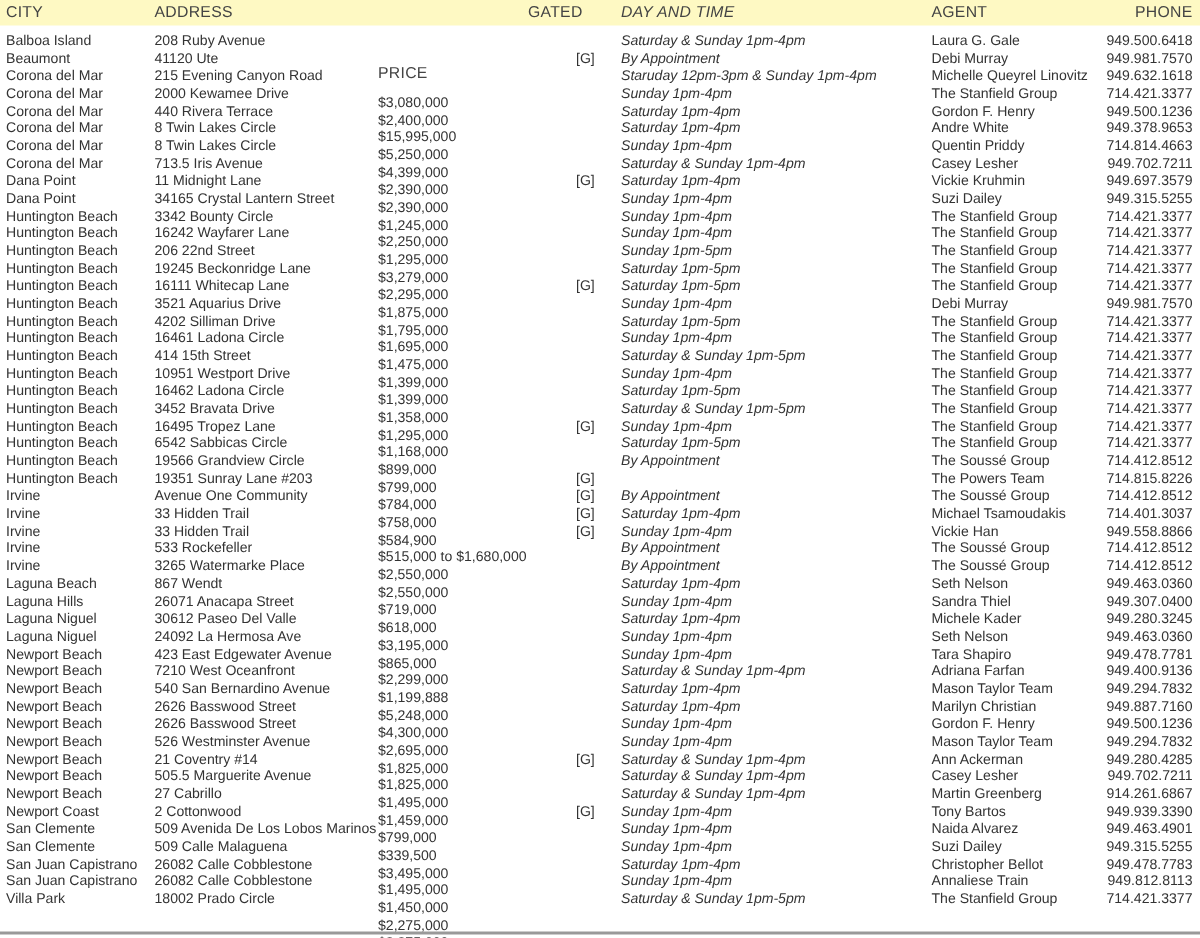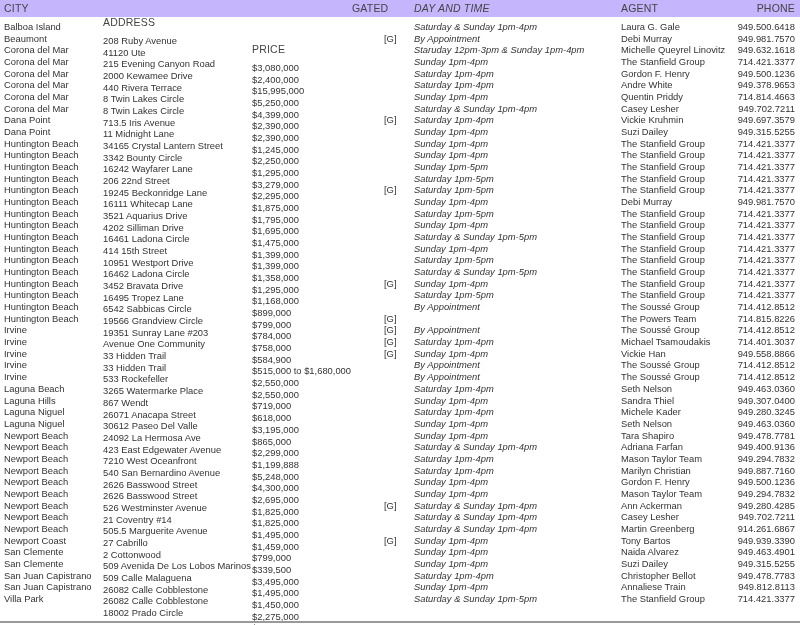--- a/index.html
+++ b/index.html
@@ -1,23 +1,23 @@
 <!DOCTYPE html>
 <html><head>
 <meta charset="utf-8">
 <style>
   html, body { margin: 0; padding: 0; background: #ffffff; }
   body { width: 800px; height: 625px; overflow: hidden; font-family: "Liberation Sans", sans-serif; color: #333333; }
-  .hdr { position: absolute; left: 0; top: 0; width: 800px; height: 17px; background: #c4b5fd; }
+  .hdr { position: absolute; left: 0; top: 0; width: 800px; height: 17px; background: #fef9c3; }
   .hdr span { position: absolute; top: 2px; font-size: 10.5px; color: #444444; letter-spacing: 0.2px; }
   #rows { position: absolute; left: 0; top: 21px; width: 800px; text-align: right; }
   .row { position: relative; height: 11.68px; font-size: 9.4px; line-height: 11.68px; white-space: nowrap; }
   .row span { position: absolute; top: 0; }
   .c-city { left: 4px; }
-  .c-addr { left: 103px; margin-top: 14px; }
+  .c-addr { left: 103px; }
   .c-price { left: 252px; margin-top: 41px; }
   .c-gated { left: 384px; }
   .c-day { left: 414px; font-style: italic; }
   .c-agent { left: 621px; }
   .c-phone { right: 5px; }
   .rule { position: absolute; left: 0; top: 621px; width: 800px; height: 2px; background: #999999; }
 </style>
 </head>
 <body>
 

